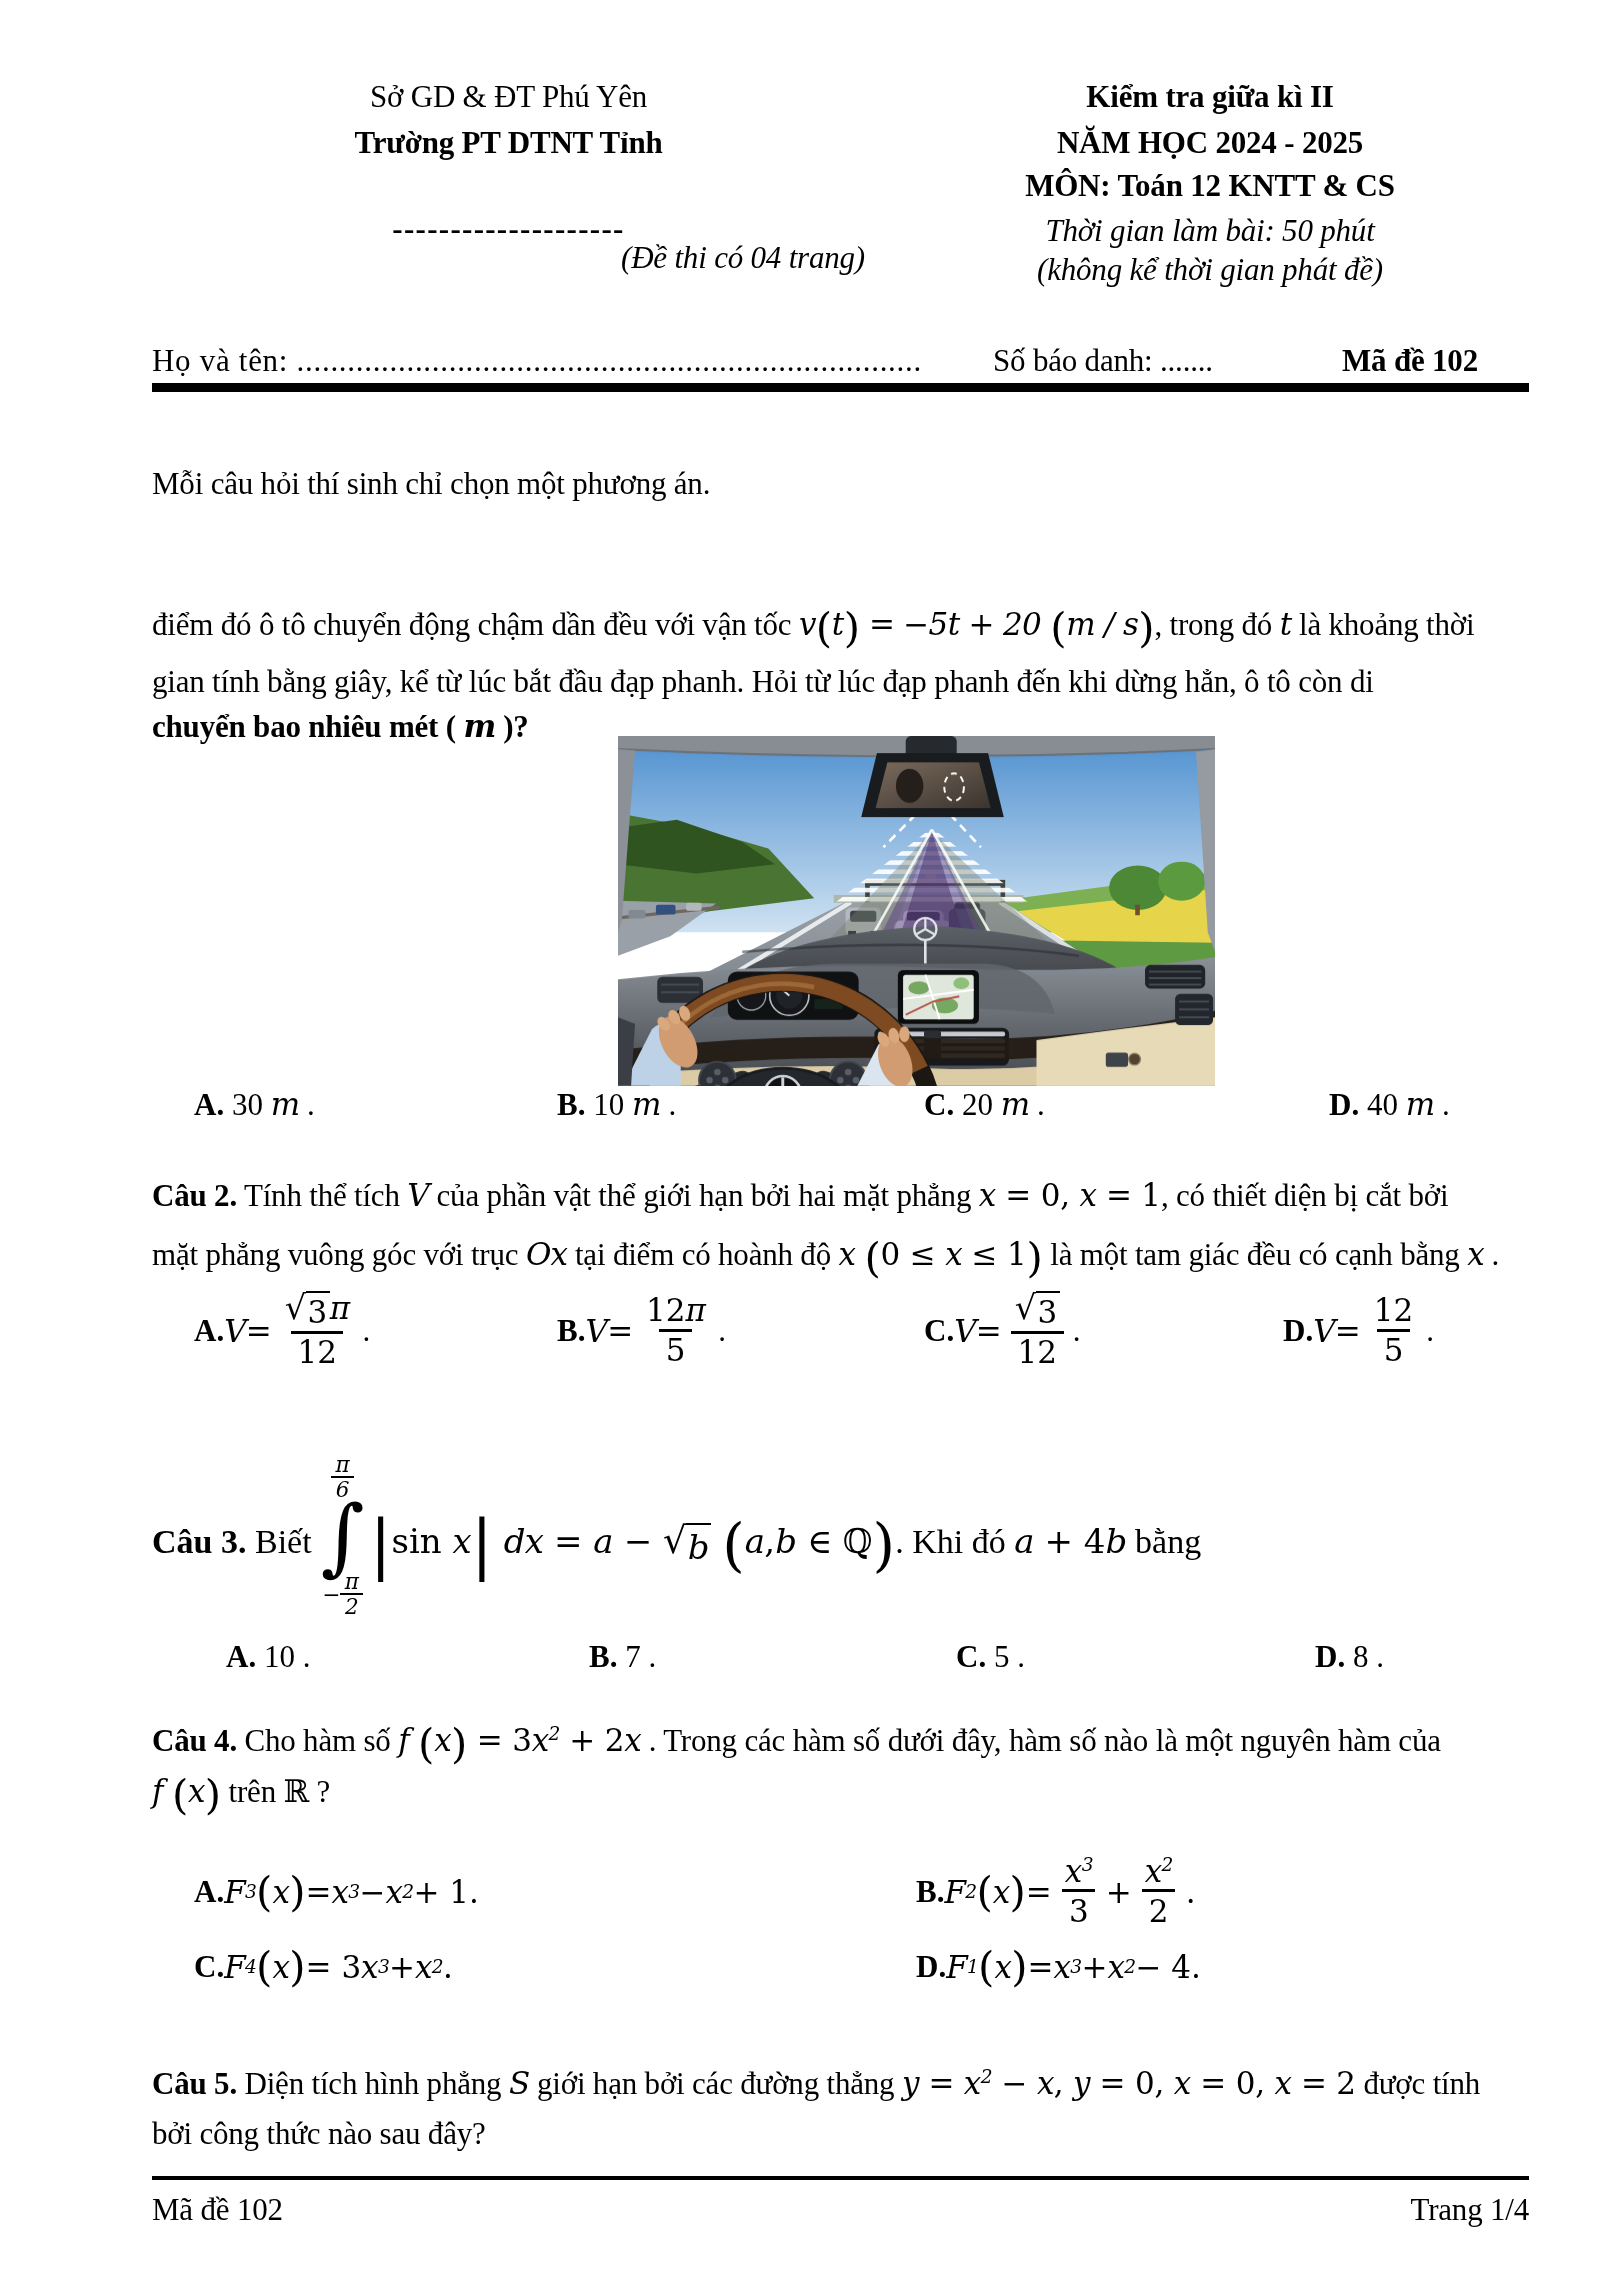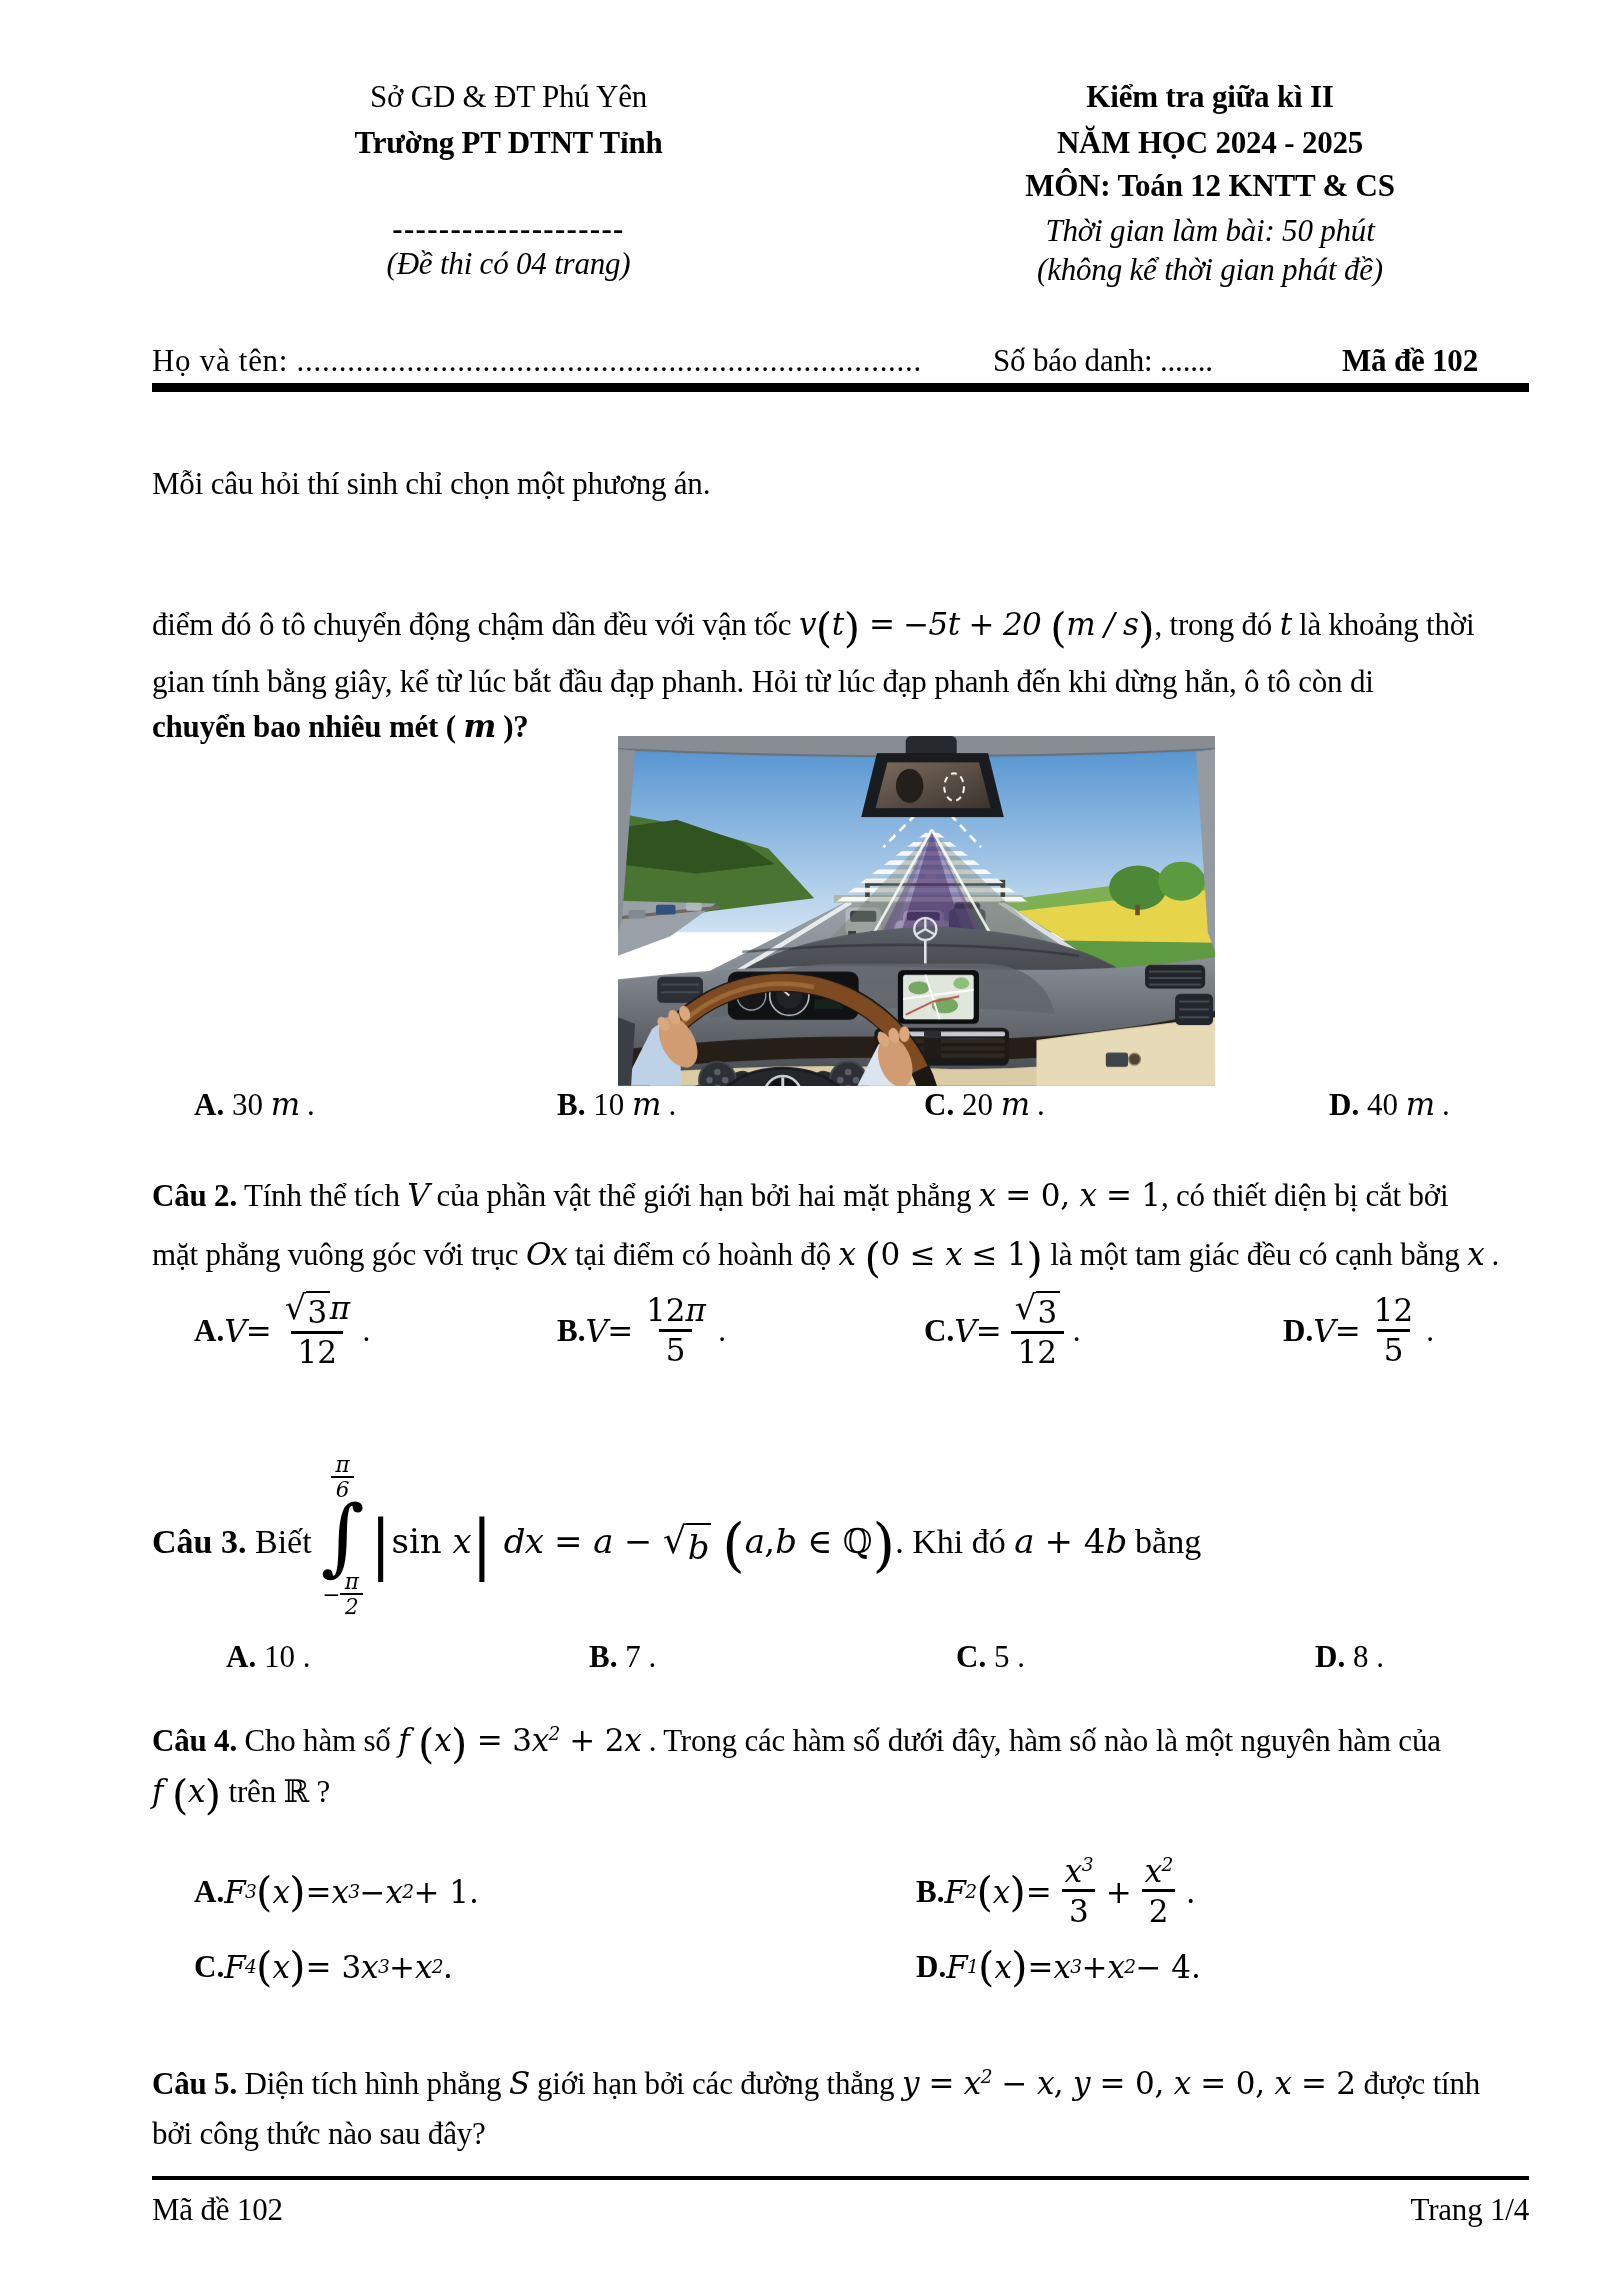--- a/index.html
+++ b/index.html
@@ -39,21 +39,21 @@
   .dotfill{letter-spacing:0.7px;}
 </style>
 </head>
 <body>
 
 <div class="page">
 
   <div class="line center bold" style="left:152px;top:123px;width:713px;">Trường PT DTNT Tỉnh</div>
   <div class="line center" style="left:152px;top:77px;width:713px;">Sở GD &amp; ĐT Phú Yên</div>
   <div class="line center bold" style="left:152px;top:209px;width:713px;letter-spacing:1.3px;">--------------------</div>
-  <div class="line center ital" style="left:152px;top:244px;width:713px;">(Đề thi có 04 trang)</div>
+  <div class="line center ital" style="left:152px;top:238px;width:713px;text-align:right;">(Đề thi có 04 trang)</div>
 
   <div class="line center bold" style="left:870px;top:77px;width:680px;">Kiểm tra giữa kì II</div>
   <div class="line center bold" style="left:870px;top:123px;width:680px;">NĂM HỌC 2024 - 2025</div>
   <div class="line center bold" style="left:870px;top:166px;width:680px;">MÔN: Toán 12 KNTT &amp; CS</div>
   <div class="line center ital" style="left:870px;top:211px;width:680px;">Thời gian làm bài: 50 phút</div>
   <div class="line center ital" style="left:870px;top:250px;width:680px;">(không kể thời gian phát đề)</div>
 
   <div class="line dotfill" style="left:152px;top:341px;">Họ và tên: ..........................................................................</div>
   <div class="line" style="left:993px;top:341px;">Số báo danh: .......</div>
   <div class="line bold" style="left:1342px;top:341px;">Mã đề 102</div>

